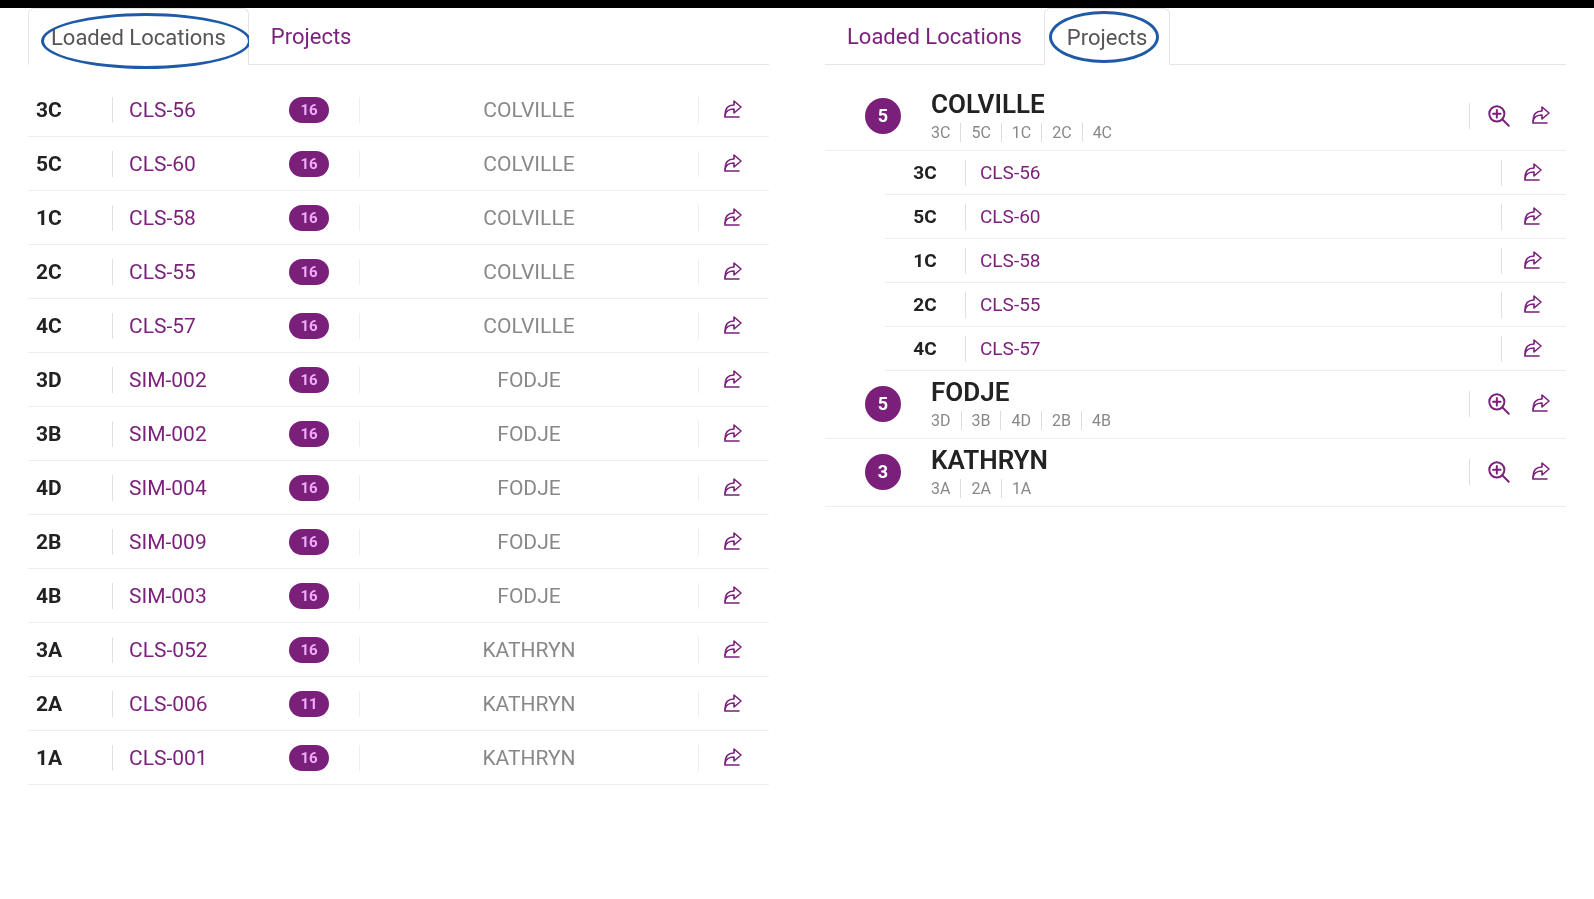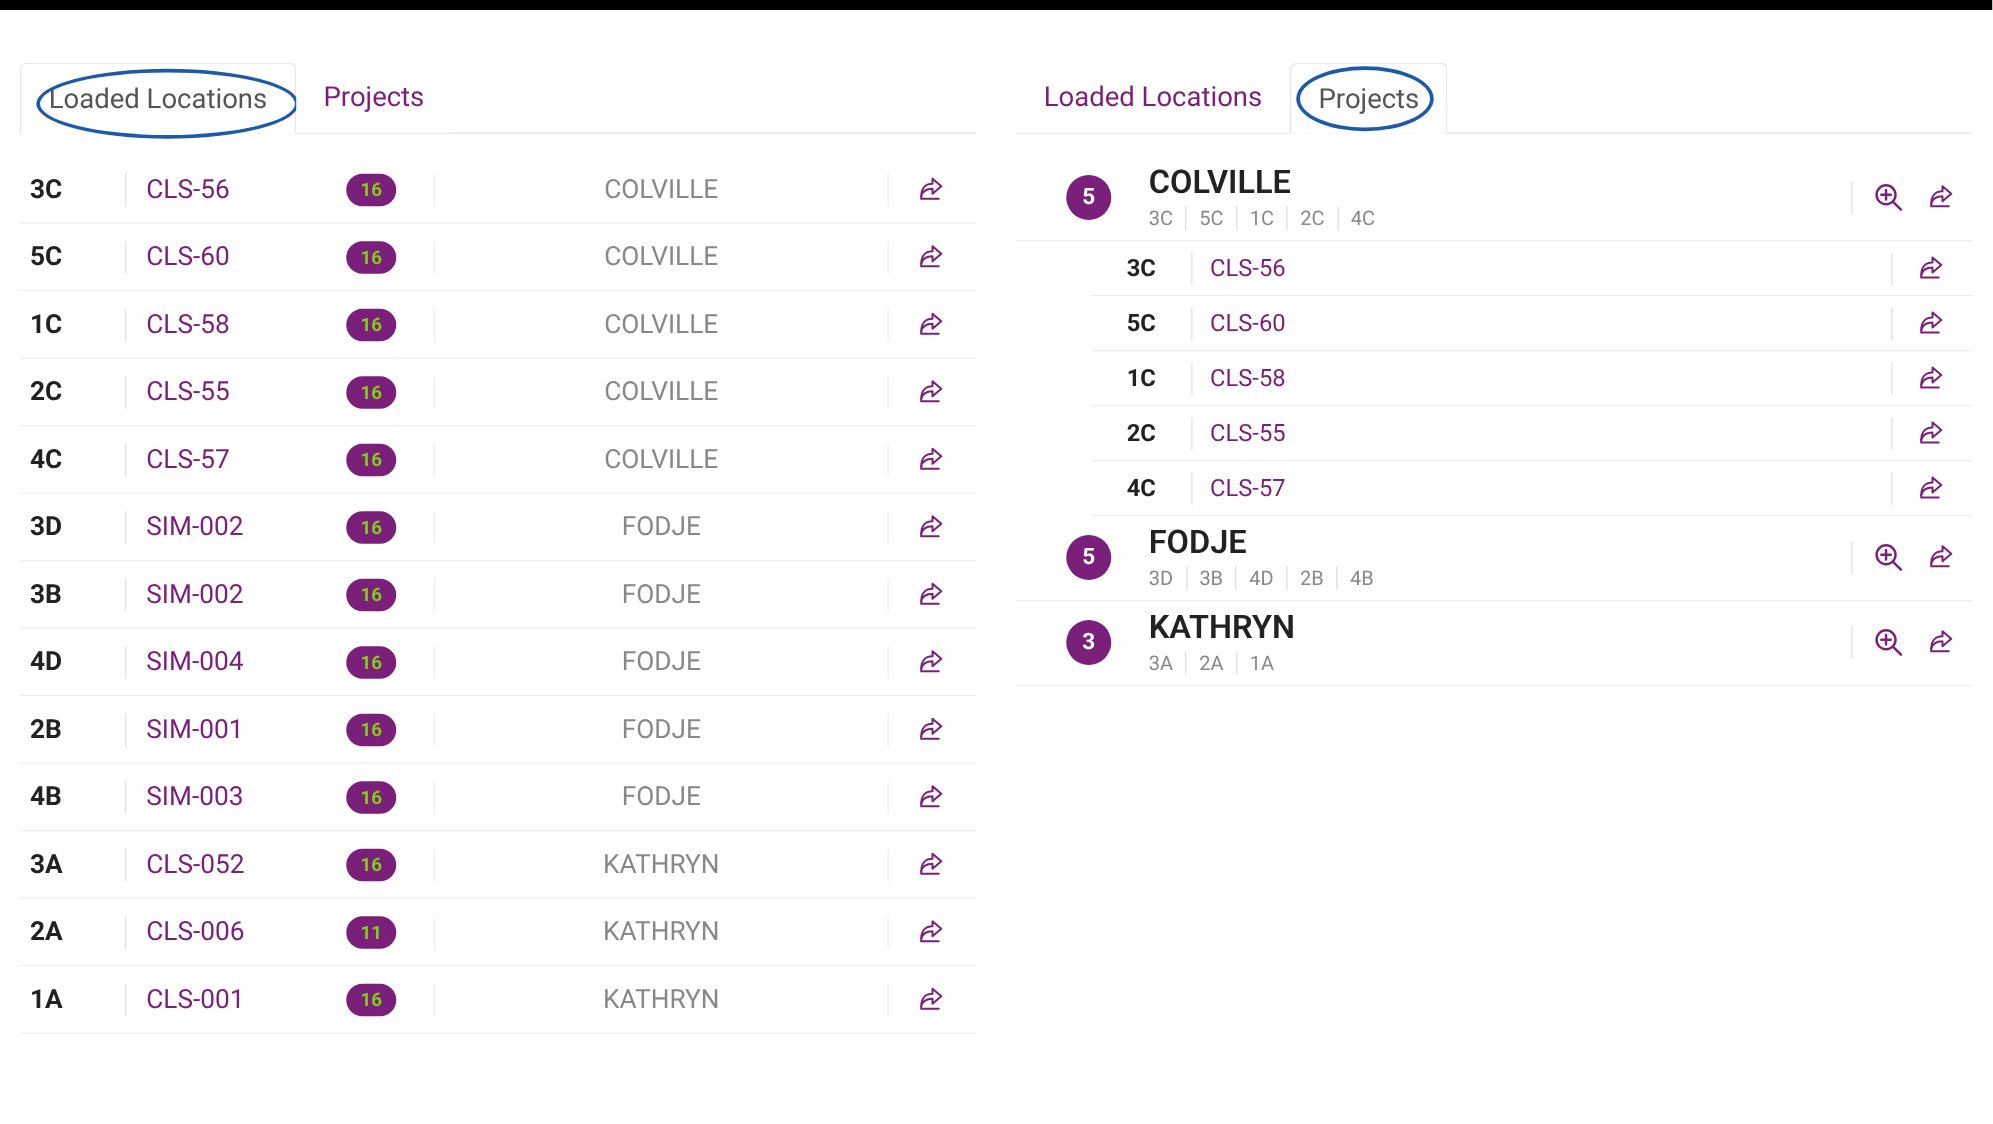--- a/index.html
+++ b/index.html
@@ -7,21 +7,21 @@
       font-family: -apple-system, BlinkMacSystemFont, "Segoe UI", Roboto, sans-serif;
       background: #fff;
       color: #222;
       width: 1594px;
       height: 899px;
       position: relative;
       overflow: hidden;
     }
     .blackbar { background:#000; height:8px; width:100%; }
     .panes { display:flex; }
-    .pane { flex:1; padding: 0 16px; margin-top: 42px; }
+    .pane { flex:1; padding: 0 28px; }
     .pane.left { border-right: 0px solid #eee; }
 
     
     .tabs {
       display:flex;
       border-bottom:1px solid #e5e5e5;
       position:relative;
     }
     .tab {
       padding: 16px 22px 14px;
@@ -71,21 +71,21 @@
       color:#7a1f7a;
     }
     .pill {
       display:inline-flex;
       align-items:center;
       justify-content:center;
       min-width:40px;
       height:26px;
       padding:0 10px;
       background:#7a1f7a;
-      color:#84cc16;
+      color:#f0abfc;
       font-weight:700;
       font-size:15px;
       border-radius:13px;
     }
     .cell-count { width:70px; }
     .cell-proj {
       flex:1;
       text-align:center;
       font-size:21px;
       color:#888;
@@ -294,21 +294,21 @@
             <span class="icon">
               <svg width="24" height="24" viewBox="0 0 24 24">
                 <use href="#i-forward"></use>
               </svg>
             </span>
           </div>
         </div>
         <div class="row">
           <div class="cell-pos">2B</div>
           <div class="vdiv"></div>
-          <div class="cell-code">SIM-001</div>
+          <div class="cell-code">SIM-009</div>
           <div class="cell-count"><span class="pill">16</span></div>
           <div class="vdiv2"></div>
           <div class="cell-proj">FODJE</div>
           <div class="vdiv2"></div>
           <div class="cell-actL">
             <span class="icon">
               <svg width="24" height="24" viewBox="0 0 24 24">
                 <use href="#i-forward"></use>
               </svg>
             </span>

